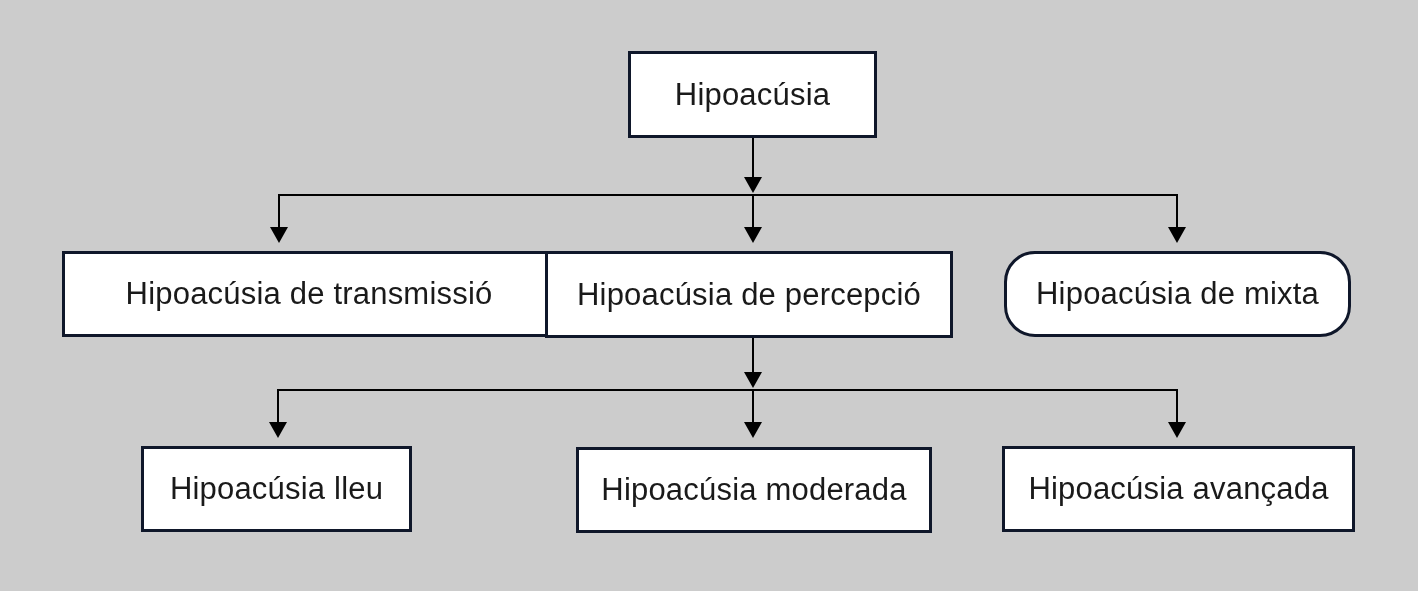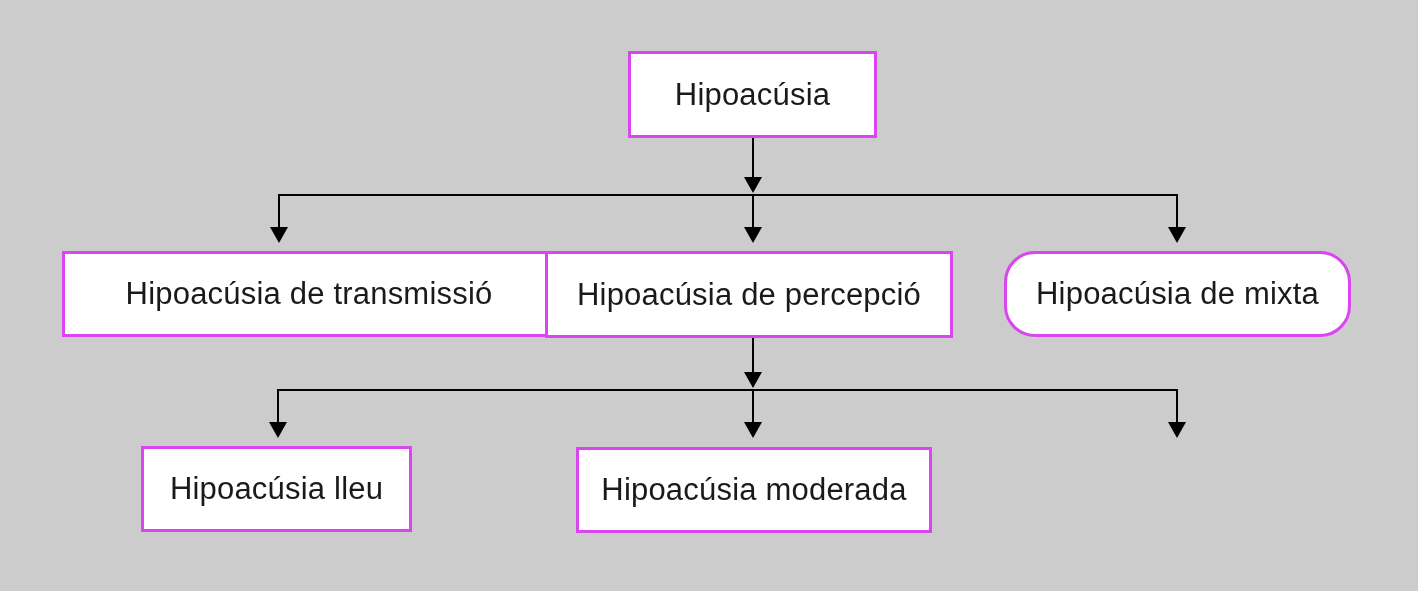--- a/index.html
+++ b/index.html
@@ -12,21 +12,21 @@
     position: relative;
     width: 1418px;
     height: 591px;
     background: #cccccc;
     overflow: hidden;
   }
   .node {
     position: absolute;
     box-sizing: border-box;
     background: #ffffff;
-    border: 3px solid #d946ef;
+    border: 3px solid #0f172a;
     display: flex;
     align-items: center;
     justify-content: center;
     font-size: 31px;
     color: #1a1a1a;
     letter-spacing: 0.2px;
     white-space: nowrap;
   }
   .line {
     position: absolute;
@@ -98,14 +98,15 @@
   <div class="line" id="rail2"></div>
   <div class="line" id="drop2a"></div>
   <div class="arrow-down" id="drop2a-arr"></div>
   <div class="line" id="drop2b"></div>
   <div class="arrow-down" id="drop2b-arr"></div>
   <div class="line" id="drop2c"></div>
   <div class="arrow-down" id="drop2c-arr"></div>
 
   <div class="node" id="node-moderada">Hipoacúsia moderada</div>
   <div class="node" id="node-lleu">Hipoacúsia lleu</div>
+  <div class="node" id="node-avancada">Hipoacúsia avançada</div>
 
 </div>
 
 </body></html>

